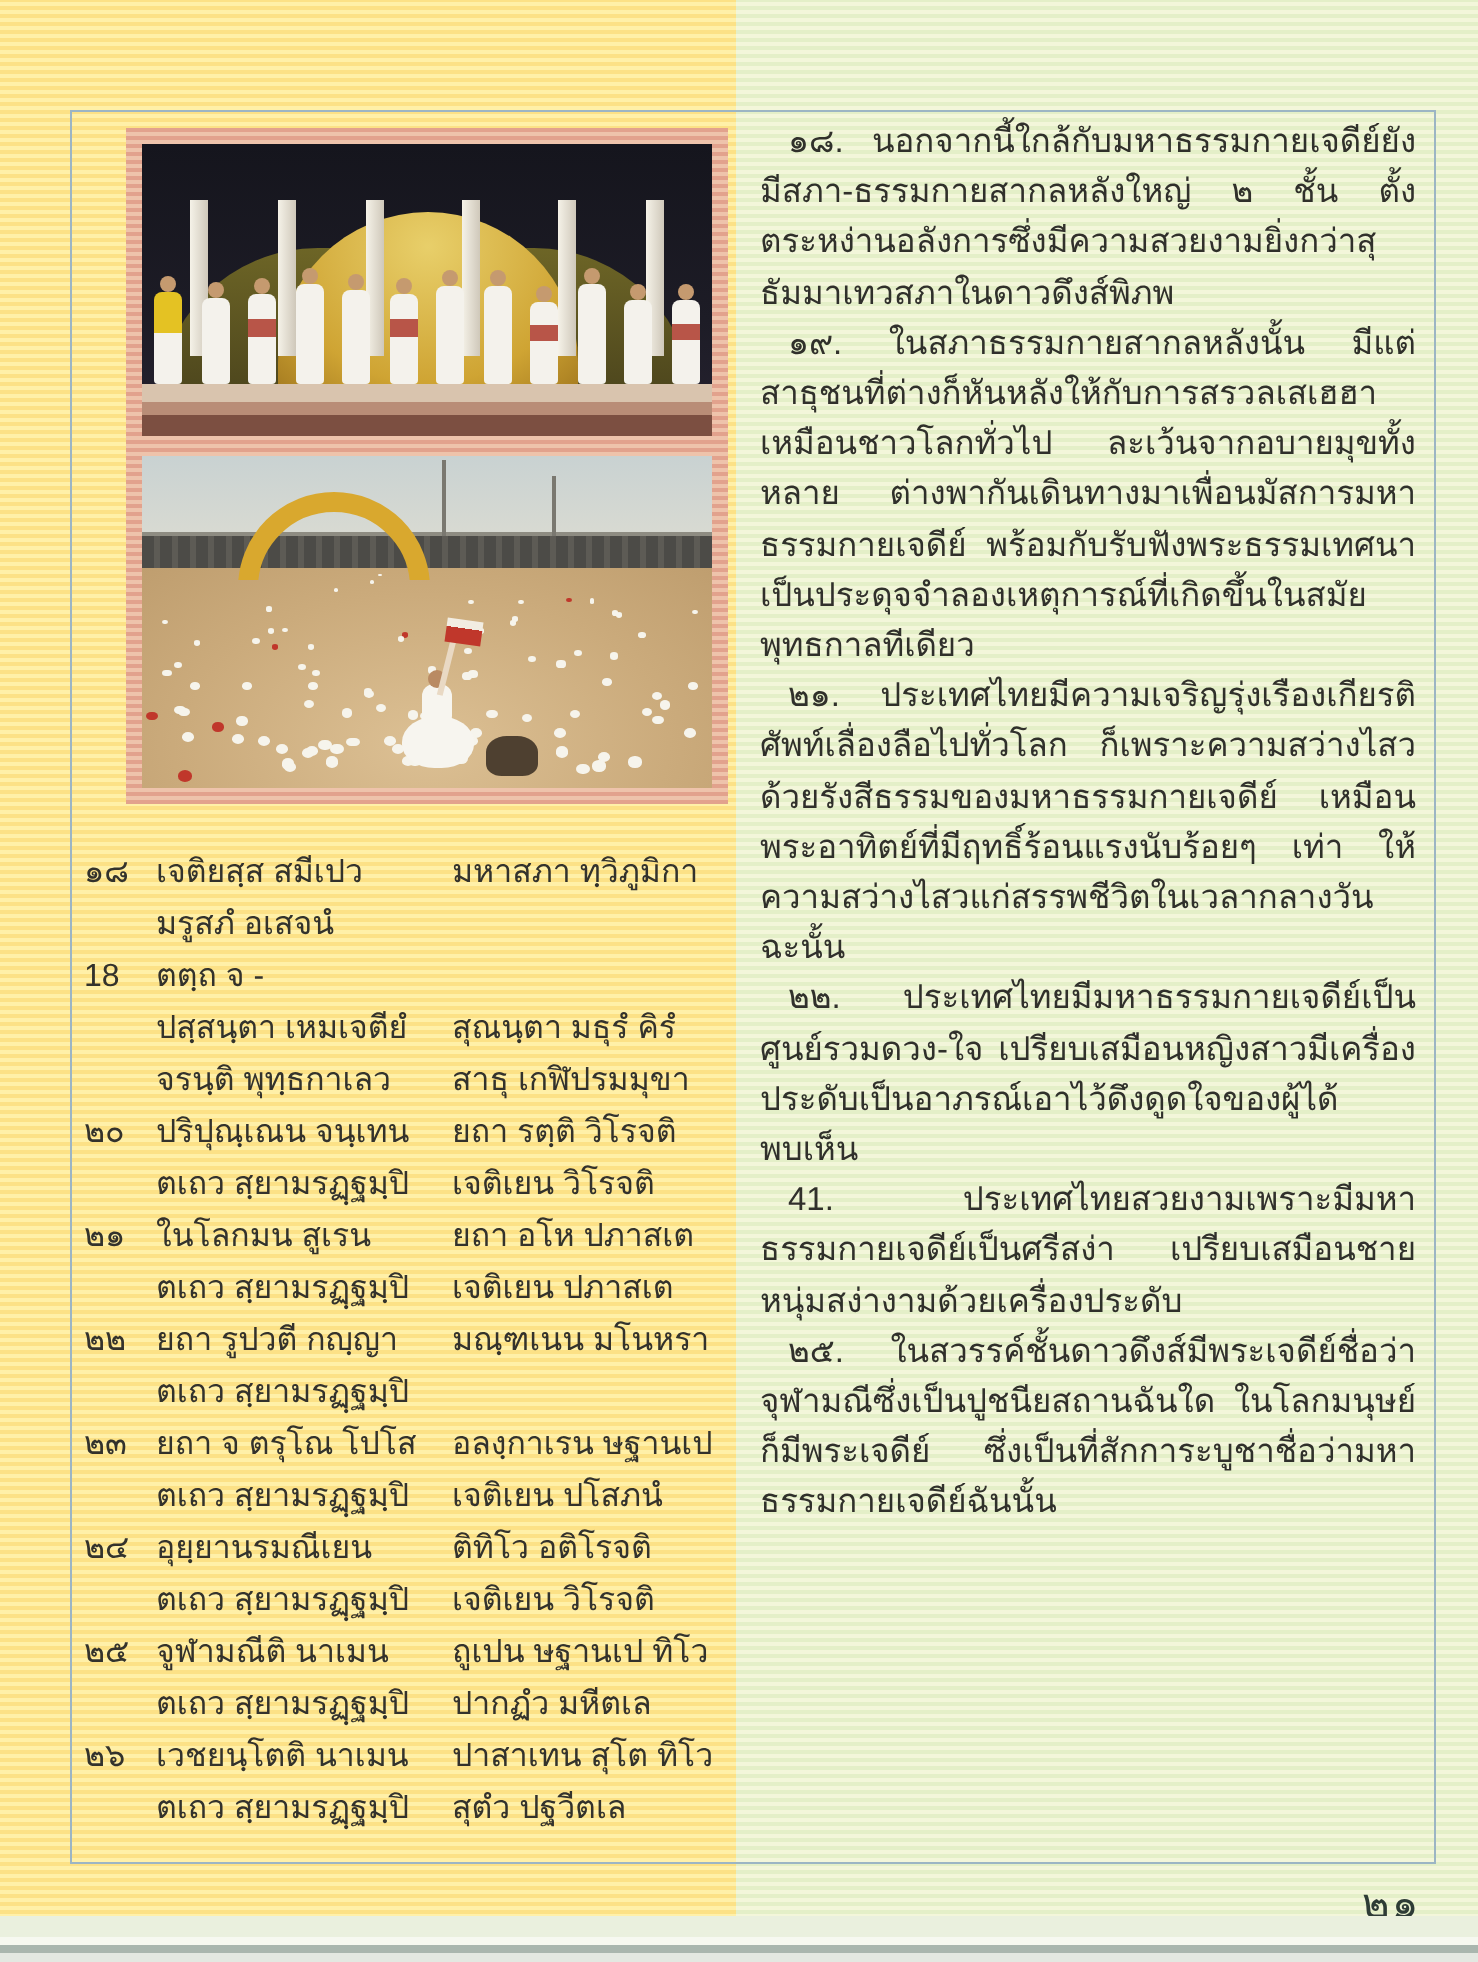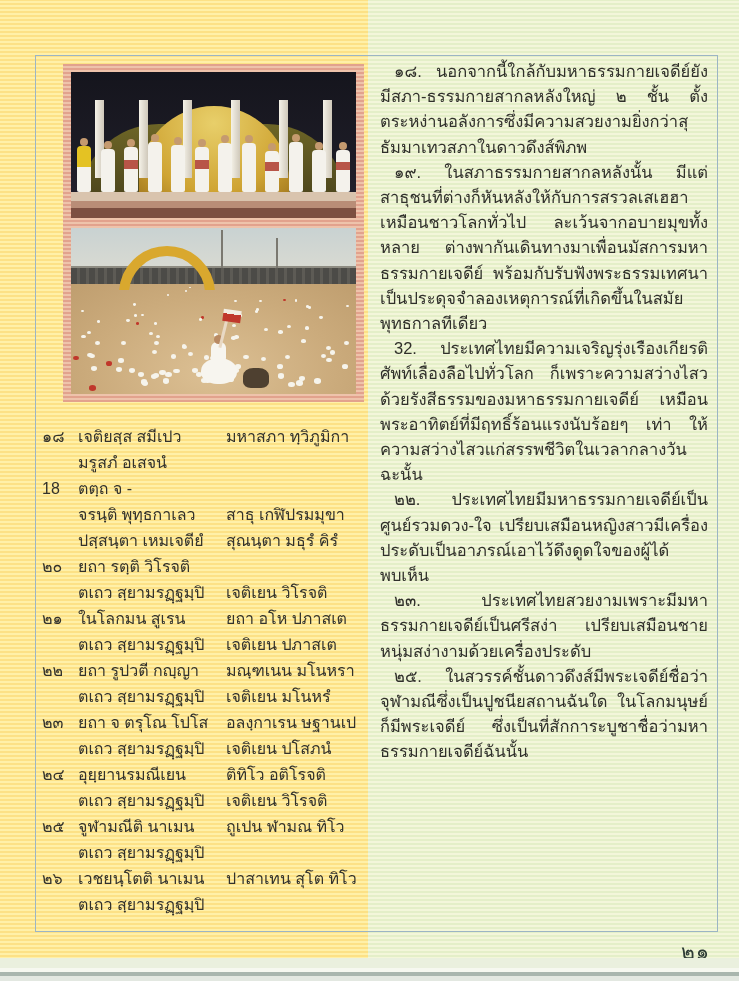--- a/index.html
+++ b/index.html
@@ -216,30 +216,31 @@
         <span class="v-num"></span>
         <span class="v-p2">มรูสภํ อเสจนํ</span>
       </div>
       <div class="v-line">
         <span class="v-num">18</span>
         <span class="v-p1">ตตฺถ จ -</span>
         <span class="v-p2"></span>
       </div>
       <div class="v-line">
         <span class="v-num"></span>
+        <span class="v-p1">ปสฺสนฺตา เหมเจตียํ</span>
+        <span class="v-p2">สุณนฺตา มธุรํ คิรํ</span>
+      </div>
+      <div class="v-line">
+        <span class="v-num"></span>
         <span class="v-p1">จรนฺติ พุทฺธกาเลว</span>
         <span class="v-p2">สาธุ เกฬิปรมมุขา</span>
       </div>
       <div class="v-line">
-        <span class="v-num"></span>
-        <span class="v-p1">ปสฺสนฺตา เหมเจตียํ</span>
-        <span class="v-p2">สุณนฺตา มธุรํ คิรํ</span>
-      </div>
-      <div class="v-line">
         <span class="v-num">๒๐</span>
+        <span class="v-p1">ปริปุณฺเณน จนฺเทน</span>
         <span class="v-p2">ยถา รตฺติ วิโรจติ</span>
       </div>
       <div class="v-line">
         <span class="v-num"></span>
         <span class="v-p1">ตเถว สฺยามรฏฺฐมฺปิ</span>
         <span class="v-p2">เจติเยน วิโรจติ</span>
       </div>
       <div class="v-line">
         <span class="v-num">๒๑</span>
         <span class="v-p1">ในโลกมน สูเรน</span>
@@ -251,21 +252,20 @@
         <span class="v-p2">เจติเยน ปภาสเต</span>
       </div>
       <div class="v-line">
         <span class="v-num">๒๒</span>
         <span class="v-p1">ยถา รูปวตี กญฺญา</span>
         <span class="v-p2">มณฺฑเนน มโนหรา</span>
       </div>
       <div class="v-line">
         <span class="v-num"></span>
         <span class="v-p1">ตเถว สฺยามรฏฺฐมฺปิ</span>
-        <span class="v-p2">เจติเยน มโนหรํ</span>
       </div>
       <div class="v-line">
         <span class="v-num">๒๓</span>
         <span class="v-p1">ยถา จ ตรุโณ โปโส</span>
         <span class="v-p2">อลงฺกาเรน ษฐานเป</span>
       </div>
       <div class="v-line">
         <span class="v-num"></span>
         <span class="v-p1">ตเถว สฺยามรฏฺฐมฺปิ</span>
         <span class="v-p2">เจติเยน ปโสภนํ</span>
@@ -276,40 +276,42 @@
         <span class="v-p2">ติทิโว อติโรจติ</span>
       </div>
       <div class="v-line">
         <span class="v-num"></span>
         <span class="v-p1">ตเถว สฺยามรฏฺฐมฺปิ</span>
         <span class="v-p2">เจติเยน วิโรจติ</span>
       </div>
       <div class="v-line">
         <span class="v-num">๒๕</span>
         <span class="v-p1">จูฬามณีติ นาเมน</span>
-        <span class="v-p2">ถูเปน ฬามณ ทิโว</span>
-      </div>
-      <div class="v-line">
-        <span class="v-num"></span>
-        <span class="v-p1">ตเถว สฺยามรฏฺฐมฺปิ</span>
+        <span class="v-p2">ถูเปน ษฐานเป ทิโว</span>
+      </div>
+      <div class="v-line">
+        <span class="v-num"></span>
+        <span class="v-p1">ตเถว สฺยามรฏฺฐมฺปิ</span>
+        <span class="v-p2">ปากฏํว มหีตเล</span>
       </div>
       <div class="v-line">
         <span class="v-num">๒๖</span>
         <span class="v-p1">เวชยนฺโตติ นาเมน</span>
         <span class="v-p2">ปาสาเทน สุโต ทิโว</span>
       </div>
       <div class="v-line">
         <span class="v-num"></span>
         <span class="v-p1">ตเถว สฺยามรฏฺฐมฺปิ</span>
+        <span class="v-p2">สุตํว ปฐวีตเล</span>
       </div>
     </div>
   <div class="paragraphs" id="paragraphs">
       <p>๑๘. นอกจากนี้ใกล้กับมหาธรรมกายเจดีย์ยังมีสภา-ธรรมกายสากลหลังใหญ่ ๒ ชั้น ตั้งตระหง่านอลังการซึ่งมีความสวยงามยิ่งกว่าสุธัมมาเทวสภาในดาวดึงส์พิภพ</p>
       <p>๑๙. ในสภาธรรมกายสากลหลังนั้น มีแต่สาธุชนที่ต่างก็หันหลังให้กับการสรวลเสเฮฮาเหมือนชาวโลกทั่วไป ละเว้นจากอบายมุขทั้งหลาย ต่างพากันเดินทางมาเพื่อนมัสการมหาธรรมกายเจดีย์ พร้อมกับรับฟังพระธรรมเทศนา เป็นประดุจจำลองเหตุการณ์ที่เกิดขึ้นในสมัยพุทธกาลทีเดียว</p>
-      <p>32. ประเทศไทยมีความเจริญรุ่งเรืองเกียรติศัพท์เลื่องลือไปทั่วโลก ก็เพราะความสว่างไสวด้วยรังสีธรรมของมหาธรรมกายเจดีย์ เหมือนพระอาทิตย์ที่มีฤทธิ์ร้อนแรงนับร้อยๆ เท่า ให้ความสว่างไสวแก่สรรพชีวิตในเวลากลางวัน ฉะนั้น</p>
+      <p>๒๑. ประเทศไทยมีความเจริญรุ่งเรืองเกียรติศัพท์เลื่องลือไปทั่วโลก ก็เพราะความสว่างไสวด้วยรังสีธรรมของมหาธรรมกายเจดีย์ เหมือนพระอาทิตย์ที่มีฤทธิ์ร้อนแรงนับร้อยๆ เท่า ให้ความสว่างไสวแก่สรรพชีวิตในเวลากลางวัน ฉะนั้น</p>
       <p>๒๒. ประเทศไทยมีมหาธรรมกายเจดีย์เป็นศูนย์รวมดวง-ใจ เปรียบเสมือนหญิงสาวมีเครื่องประดับเป็นอาภรณ์เอาไว้ดึงดูดใจของผู้ได้พบเห็น</p>
-      <p>๒๓. ประเทศไทยสวยงามเพราะมีมหาธรรมกายเจดีย์เป็นศรีสง่า เปรียบเสมือนชายหนุ่มสง่างามด้วยเครื่องประดับ</p>
+      <p>41. ประเทศไทยสวยงามเพราะมีมหาธรรมกายเจดีย์เป็นศรีสง่า เปรียบเสมือนชายหนุ่มสง่างามด้วยเครื่องประดับ</p>
       <p>๒๕. ในสวรรค์ชั้นดาวดึงส์มีพระเจดีย์ชื่อว่า จุฬามณีซึ่งเป็นปูชนียสถานฉันใด ในโลกมนุษย์ก็มีพระเจดีย์ ซึ่งเป็นที่สักการะบูชาชื่อว่ามหาธรรมกายเจดีย์ฉันนั้น</p>
     </div>
 
   <div class="page-number">๒๑</div>
   <div class="scan-bottom"></div>
 </div>
 
 </body></html>

